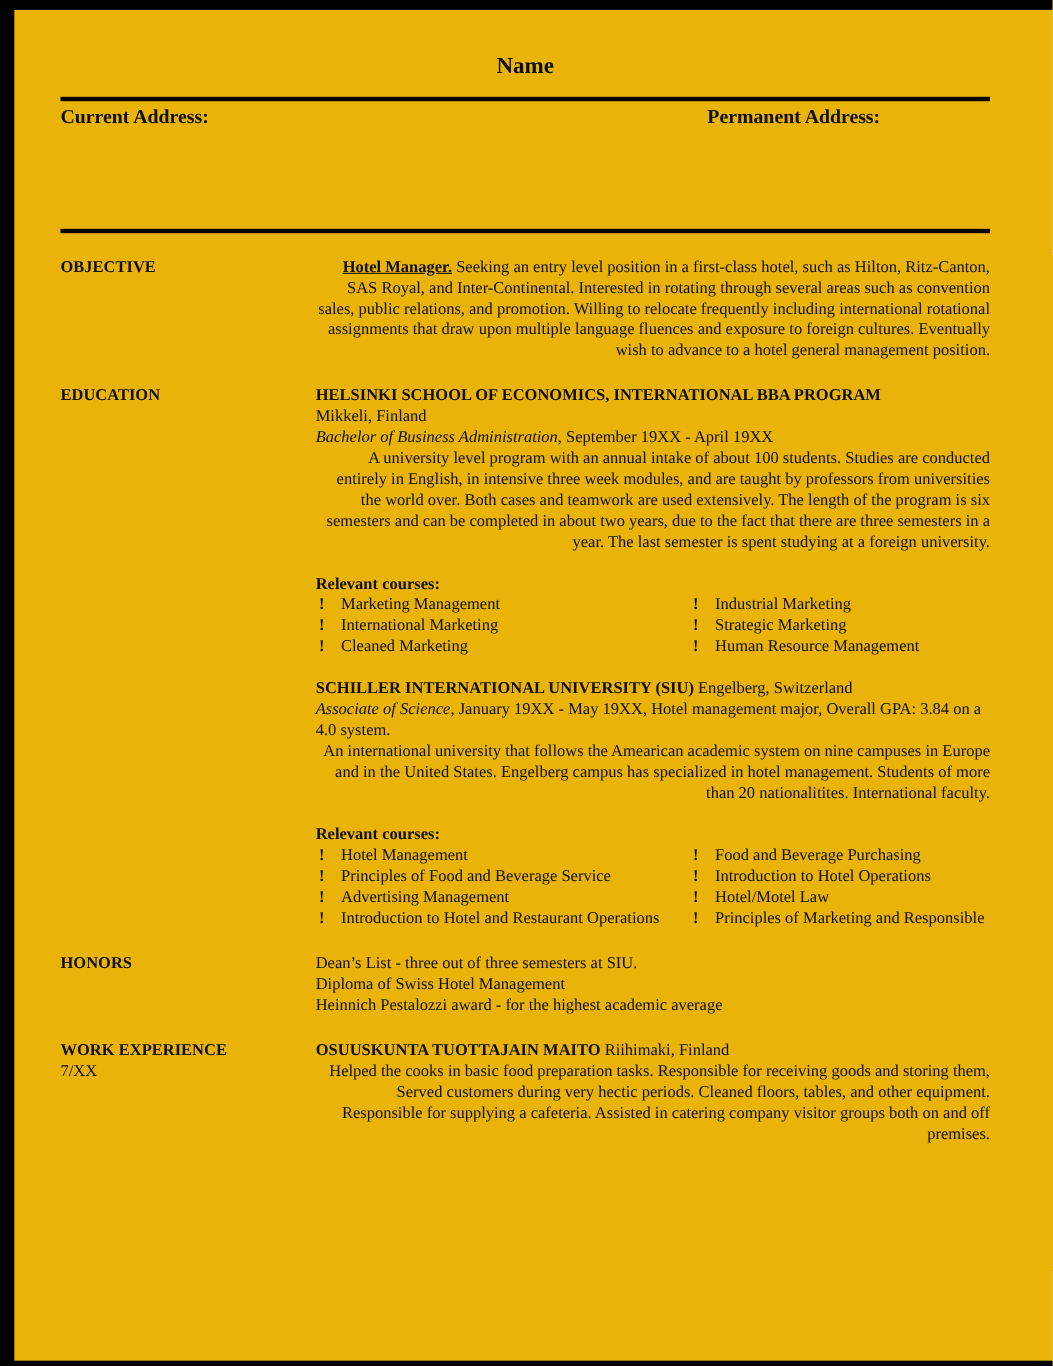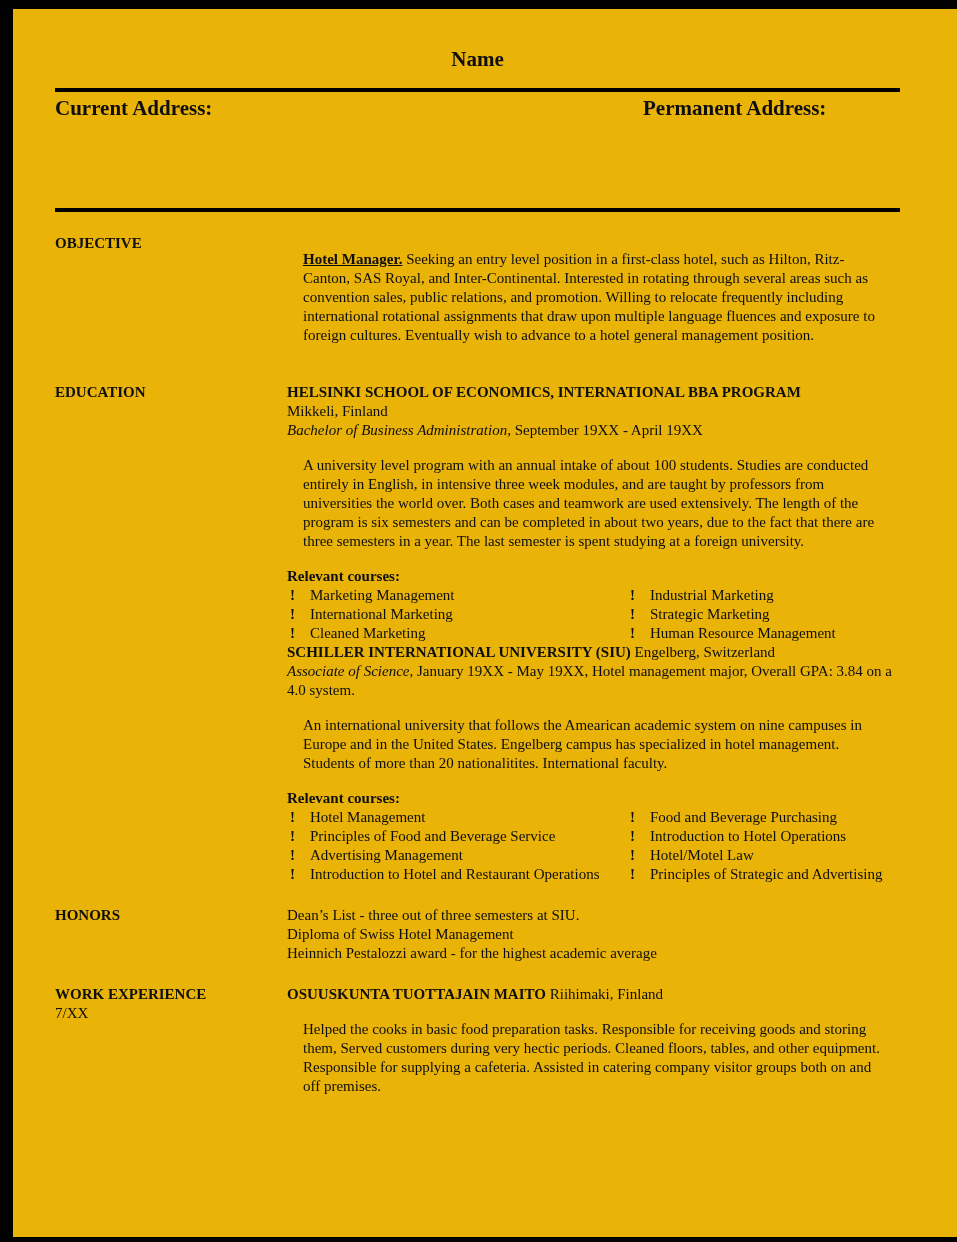--- a/index.html
+++ b/index.html
@@ -36,43 +36,43 @@
     height: 4px;
     background: #000;
   }
   .rule-1 { margin-top: 16px; }
   .rule-2 { margin-top: 92px; }
 
   .address-row {
     position: relative;
     margin-top: 4px;
     height: 20px;
-    font-size: 21px;
+    font-size: 18px;
     font-weight: bold;
   }
   .address-row .perm { position: absolute; left: 588px; top: 0; }
 
   .section {
     display: grid;
     grid-template-columns: 232px 1fr;
     margin-top: 22px;
     font-size: 15px;
     line-height: 19px;
   }
   .section-label {
     font-weight: bold;
     font-size: 15px;
     line-height: 19px;
   }
   .bold { font-weight: bold; }
   .italic { font-style: italic; }
   .underline { text-decoration: underline; }
 
-  .para { margin: 16px; }
-  .block-gap { }
+  .para { margin: 0; text-align: right; }
+  .block-gap { margin-top: 19px; }
 
   .courses-row { display: flex; }
   .courses-row ul { list-style: none; }
   .courses-col-1 { width: 340px; flex: 0 0 340px; }
   .courses-col-2 { flex: 1; }
   .course-item { display: flex; }
   .course-bullet {
     flex: 0 0 23px;
     padding-left: 3px;
     font-weight: bold;
@@ -180,21 +180,21 @@
             <li class="course-item">
                 <span class="course-bullet">!</span>
                 <span class="course-text">Introduction to Hotel Operations</span>
               </li>
             <li class="course-item">
                 <span class="course-bullet">!</span>
                 <span class="course-text">Hotel/Motel Law</span>
               </li>
             <li class="course-item">
                 <span class="course-bullet">!</span>
-                <span class="course-text">Principles of Strategic and Advertising</span>
+                <span class="course-text">Principles of Marketing and Responsible</span>
               </li>
           </ul>
         </div>
 
       </div>
     </div>
 
     <div class="section">
       <div class="section-label">HONORS</div>
       <div>

